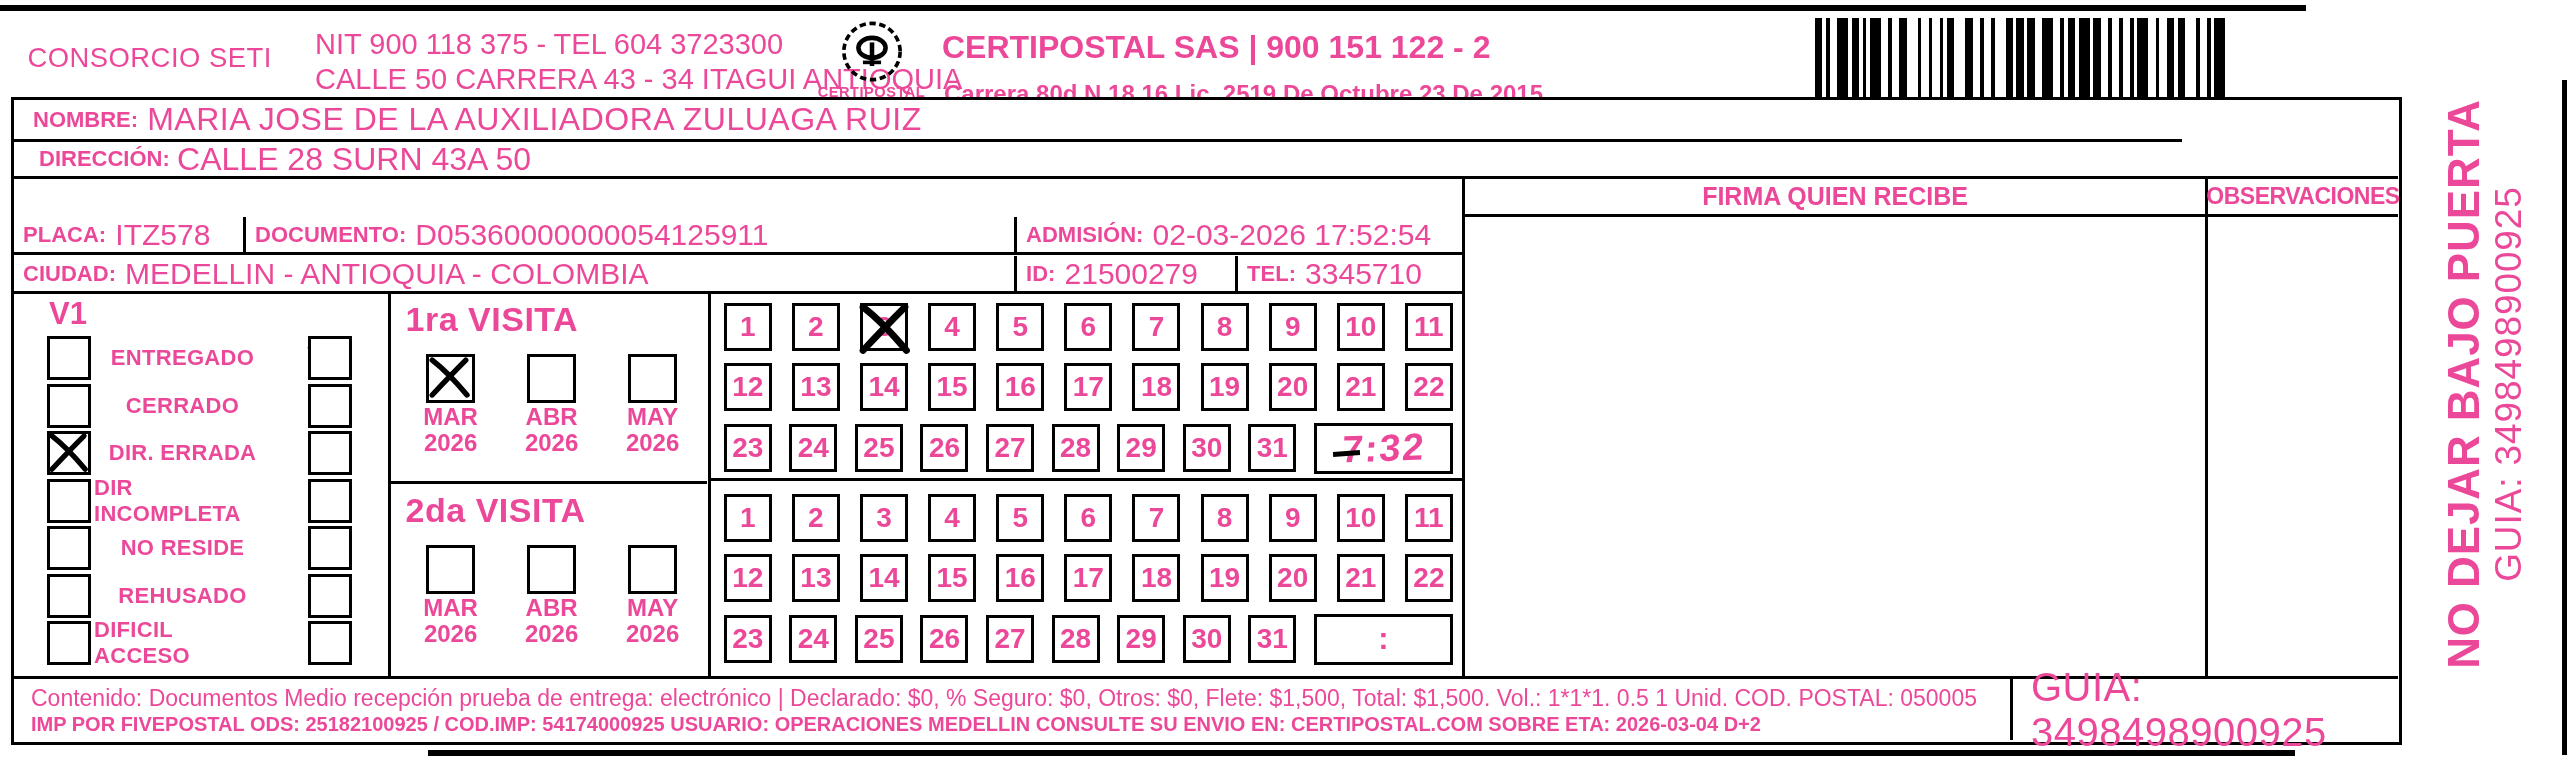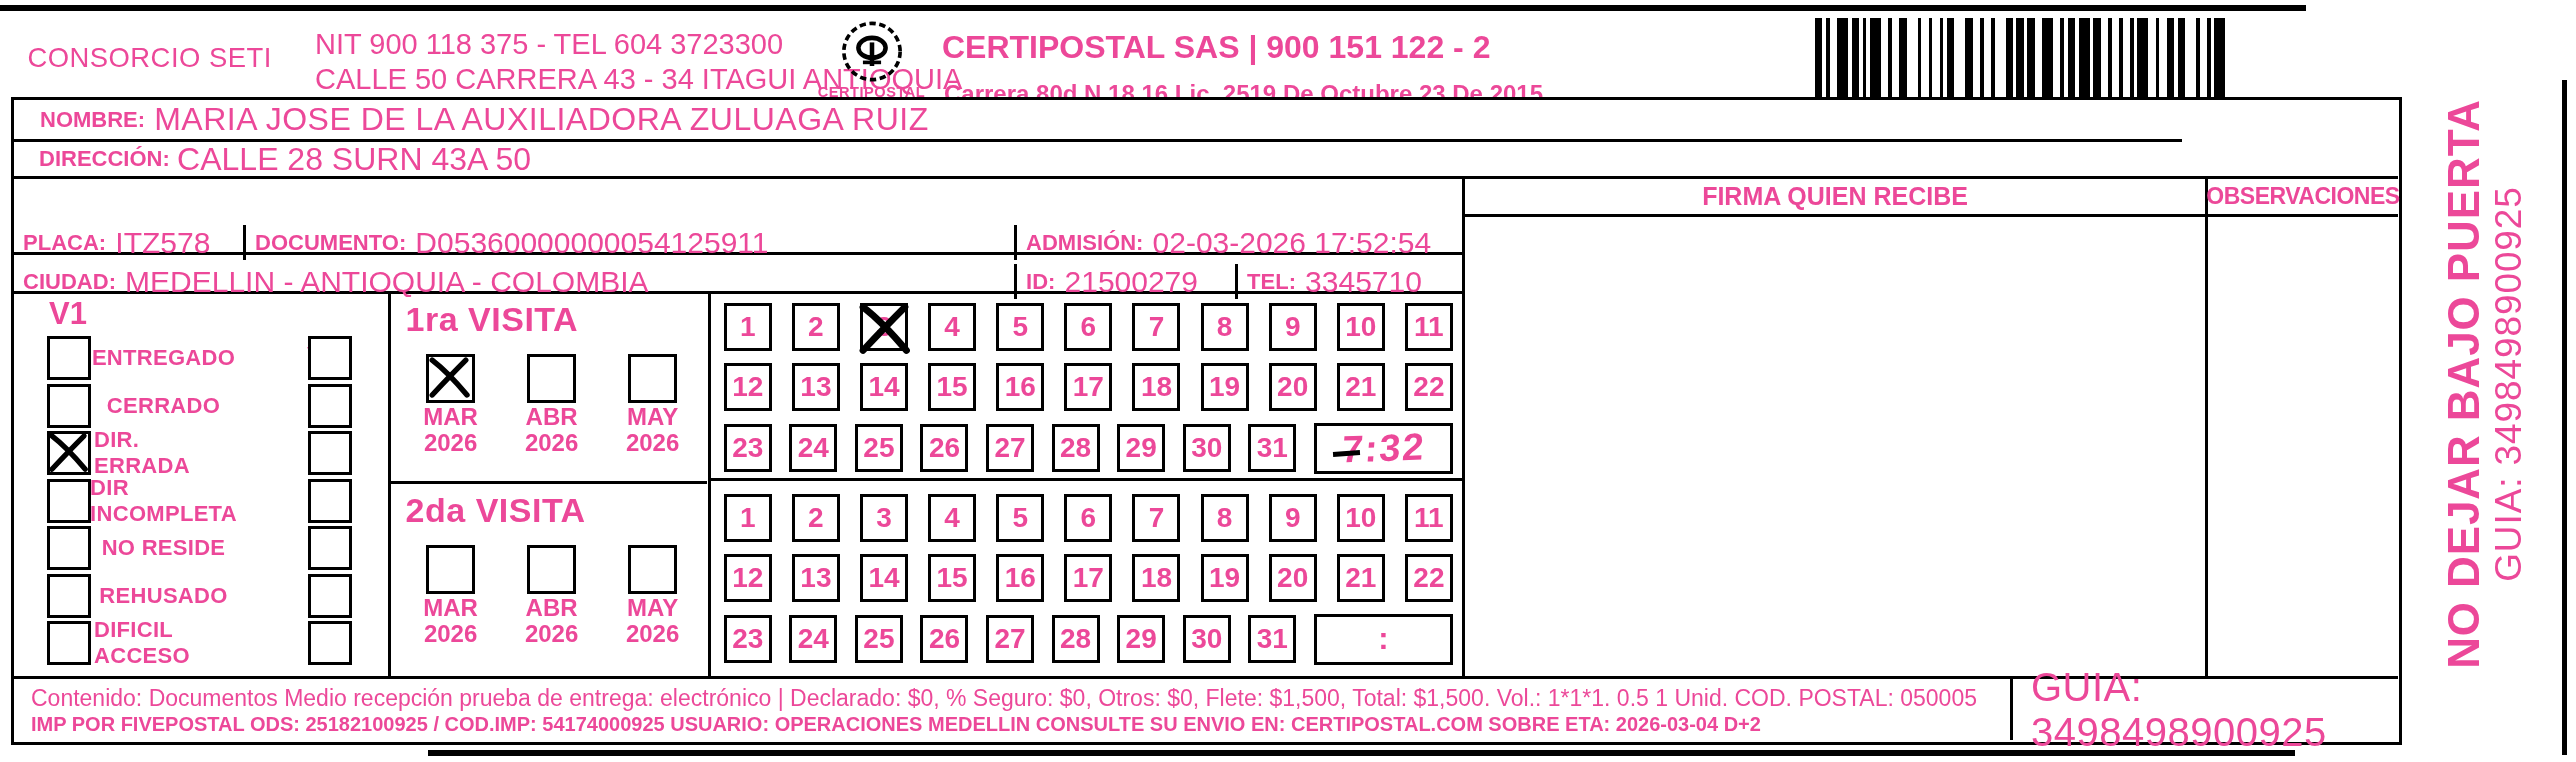--- a/index.html
+++ b/index.html
@@ -24,50 +24,50 @@
   .logo-text{font-size:14.6px;font-weight:700;letter-spacing:0.5px;margin-top:-1.8px;}
   .logo-tagline{width:88px;height:4.6px;background:#777;margin:2.7px auto 0 auto;}
   .barcode{left:1815px;top:18.3px;width:413px;height:79px;display:flex;align-items:stretch;overflow:hidden;}
   .bar{height:100%;flex:0 0 auto;}
   .bar.b{background:#000;}
   .bar.w{background:#fff;}
   
   .main{left:11px;top:97px;width:2391px;height:648px;border:3.7px solid #000;box-sizing:border-box;background:#fff;}
   .main .abs{box-sizing:border-box;}
   .lbl{font-weight:700;}
-  .row-nombre{left:0;top:0;width:2168px;height:42px;border-bottom:3.7px solid #000;display:flex;align-items:center;padding-left:26px;}
+  .row-nombre{left:0;top:0;width:2168px;height:42px;border-bottom:3.7px solid #000;display:flex;align-items:center;padding-left:19px;}
   .row-nombre .lbl{font-size:22px;}
   .row-nombre .val{font-size:32px;margin-left:9.1px;letter-spacing:0.5px;}
   .row-direccion{left:0;top:42px;width:2384px;height:37px;border-bottom:3.7px solid #000;display:flex;align-items:center;padding-left:25px;}
   .row-direccion .lbl{font-size:22px;}
   .row-direccion .val{font-size:32px;margin-left:7.3px;}
   
   .left-sec{left:0;top:79px;width:1451px;height:497px;border-right:3.7px solid #000;}
   .row-tipo{left:0;top:0;width:1448px;height:38px;border-bottom:3.7px solid #000;display:flex;align-items:center;padding-left:9.1px;}
   .row-tipo .lbl{font-size:23px;}
   .row-tipo .val{font-size:31px;margin-left:11px;}
   .row-placa{left:0;top:38px;width:1448px;height:38px;border-bottom:3.7px solid #000;}
-  .cell{display:flex;align-items:center;padding-left:9.1px;height:100%;margin-top:8px;}
+  .cell{display:flex;align-items:center;padding-left:9.1px;height:100%;}
   .cell .lbl{font-size:22px;}
   .cell .val{font-size:30px;margin-left:9.1px;}
   .cell-placa{left:0;top:0;width:232px;border-right:3.7px solid #000;}
   .cell-documento{left:232px;top:0;width:771px;border-right:3.7px solid #000;}
   .cell-admision{left:1003px;top:0;width:444px;}
   .row-ciudad{left:0;top:77px;width:1448px;height:38px;border-bottom:3.7px solid #000;}
   .cell-ciudad{left:0;top:0;width:1003px;border-right:3.7px solid #000;}
   .cell-id{left:1003px;top:0;width:221px;border-right:3.7px solid #000;}
   .cell-tel{left:1224px;top:0;width:223px;}
   
   .visits{left:0;top:115px;width:1448px;height:382px;}
   
   .status-panel{left:0;top:0;width:377px;height:382px;border-right:3.7px solid #000;}
   .vhead{font-size:31px;font-weight:700;}
   .v1head{left:35px;top:1.8px;}
   .v2head{left:293px;top:1.8px;margin-top:45px;}
-  .status-row{position:absolute;left:0;width:303px;height:44px;}
+  .status-row{position:absolute;left:0;width:303px;height:44px;padding-left:38px;}
   .cbox{position:relative;width:44px;height:44px;border:3.7px solid #000;box-sizing:border-box;background:#fff;}
   .status-row .cb1{position:absolute;left:33px;top:0;}
   .status-row .cb2{position:absolute;left:294px;top:0;}
   .status-label{position:absolute;left:80px;right:84px;top:0;height:44px;display:flex;align-items:center;justify-content:center;font-size:22px;font-weight:700;letter-spacing:0.3px;}
   .xmark{pointer-events:none;}
   .cbox .xmark{position:absolute;left:-4.6px;top:-4.6px;width:46px;height:46px;}
   
   .months-panel{left:377px;top:0;width:320px;height:382px;border-right:3.7px solid #000;}
   .visit-half{position:absolute;left:0;width:316px;}
   .half-1{top:0;height:187px;border-bottom:3.7px solid #000;}

